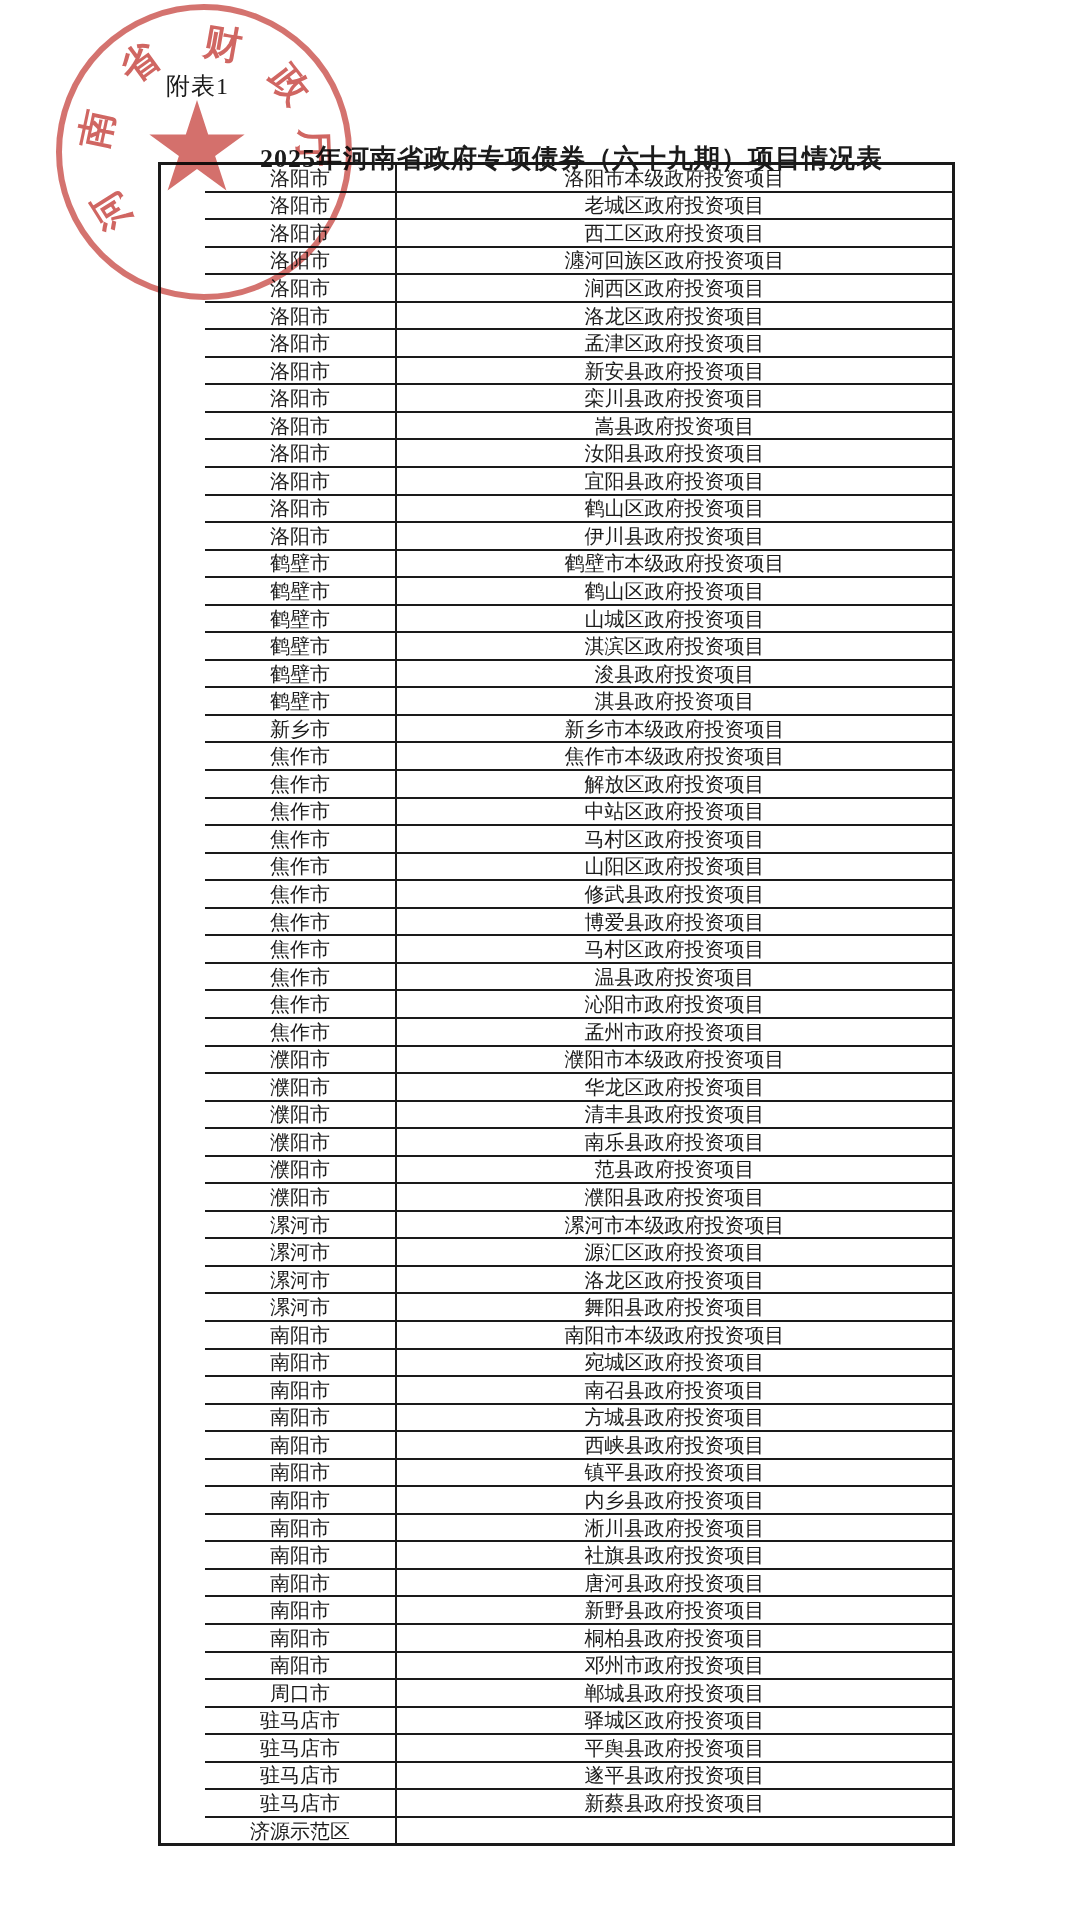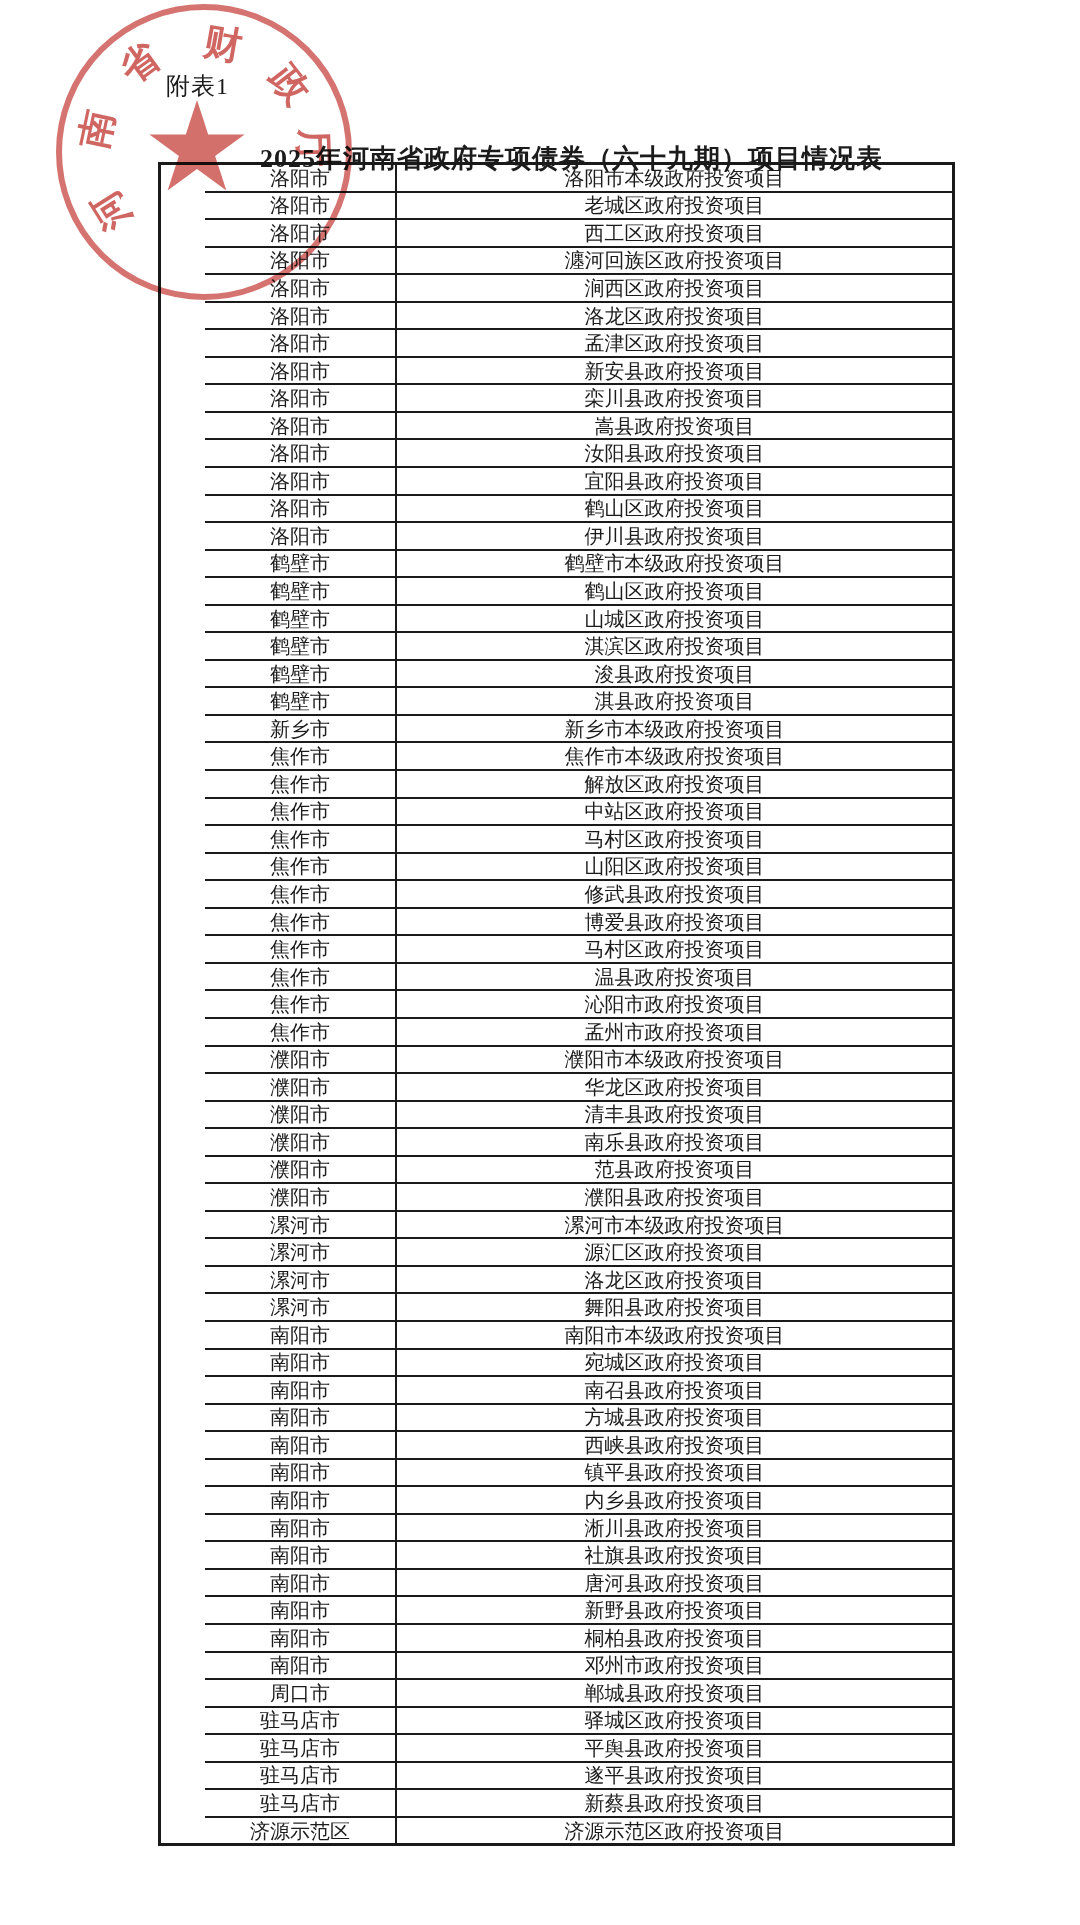--- a/index.html
+++ b/index.html
@@ -357,21 +357,20 @@
     <div class="cell project">遂平县政府投资项目</div>
   </div>
 
   <div class="row">
     <div class="cell city">驻马店市</div>
     <div class="cell project">新蔡县政府投资项目</div>
   </div>
 
   <div class="row">
     <div class="cell city">济源示范区</div>
-    <div class="cell project">济源示范区政府投资项目</div>
   </div>
 </div>
 
   <svg class="seal" width="380" height="320" viewBox="0 0 380 320" xmlns="http://www.w3.org/2000/svg">
     <circle class="seal-ring" cx="204" cy="152" r="145"></circle>
     <polygon class="seal-star" points="197,100 208.2,134.6 244.6,134.6 215.1,155.9 226.4,190.5 197,169 167.6,190.5 178.9,155.9 149.4,134.6 185.8,134.6"></polygon>
     <g>
         <text x="110.71470942279313" y="210.29111906565254" text-anchor="middle" dominant-baseline="central" transform="rotate(-122 110.71470942279313 210.29111906565254)" class="seal-char">河</text>
         <text x="96.40376391928139" y="129.12971401004646" text-anchor="middle" dominant-baseline="central" transform="rotate(-78 96.40376391928139 129.12971401004646)" class="seal-char">南</text>
         <text x="139.34362224782797" y="63.008130618755786" text-anchor="middle" dominant-baseline="central" transform="rotate(-36 139.34362224782797 63.008130618755786)" class="seal-char">省</text>

